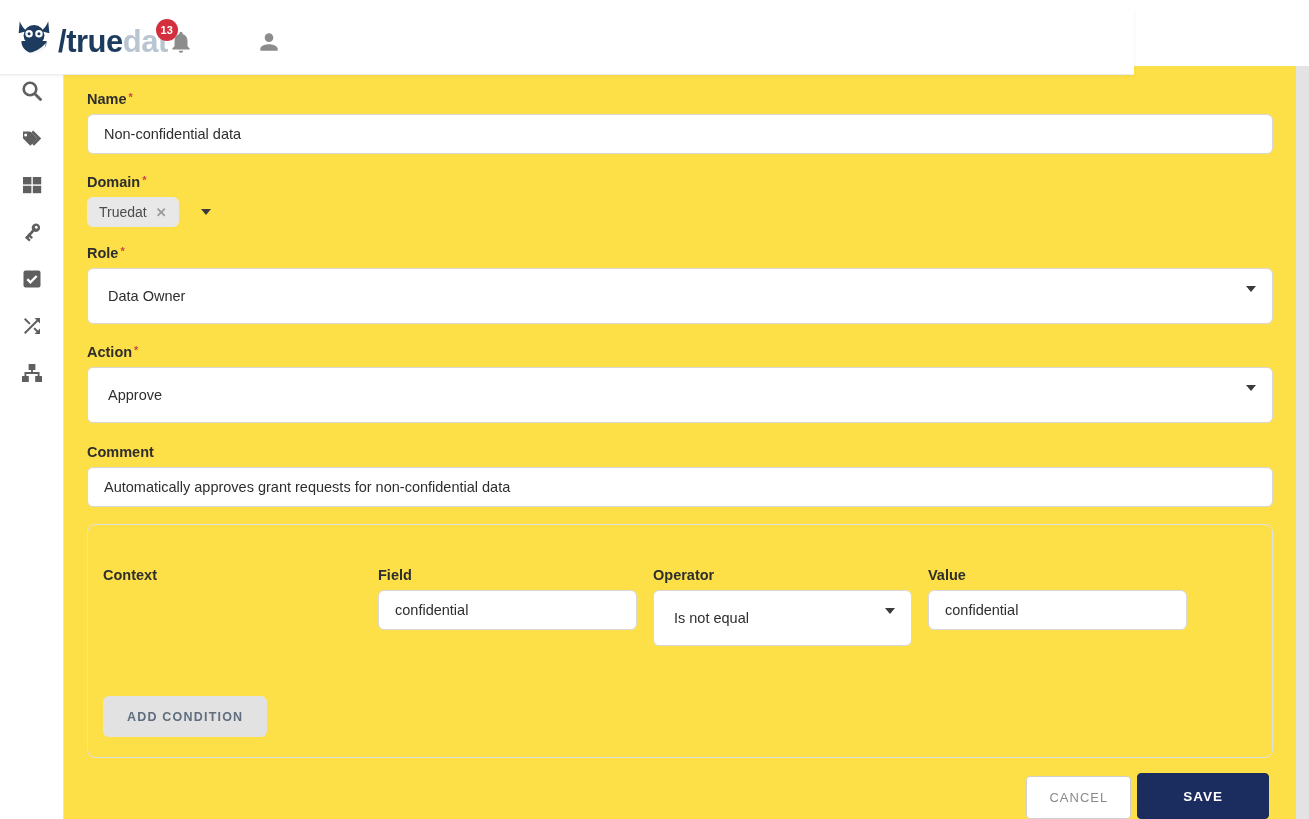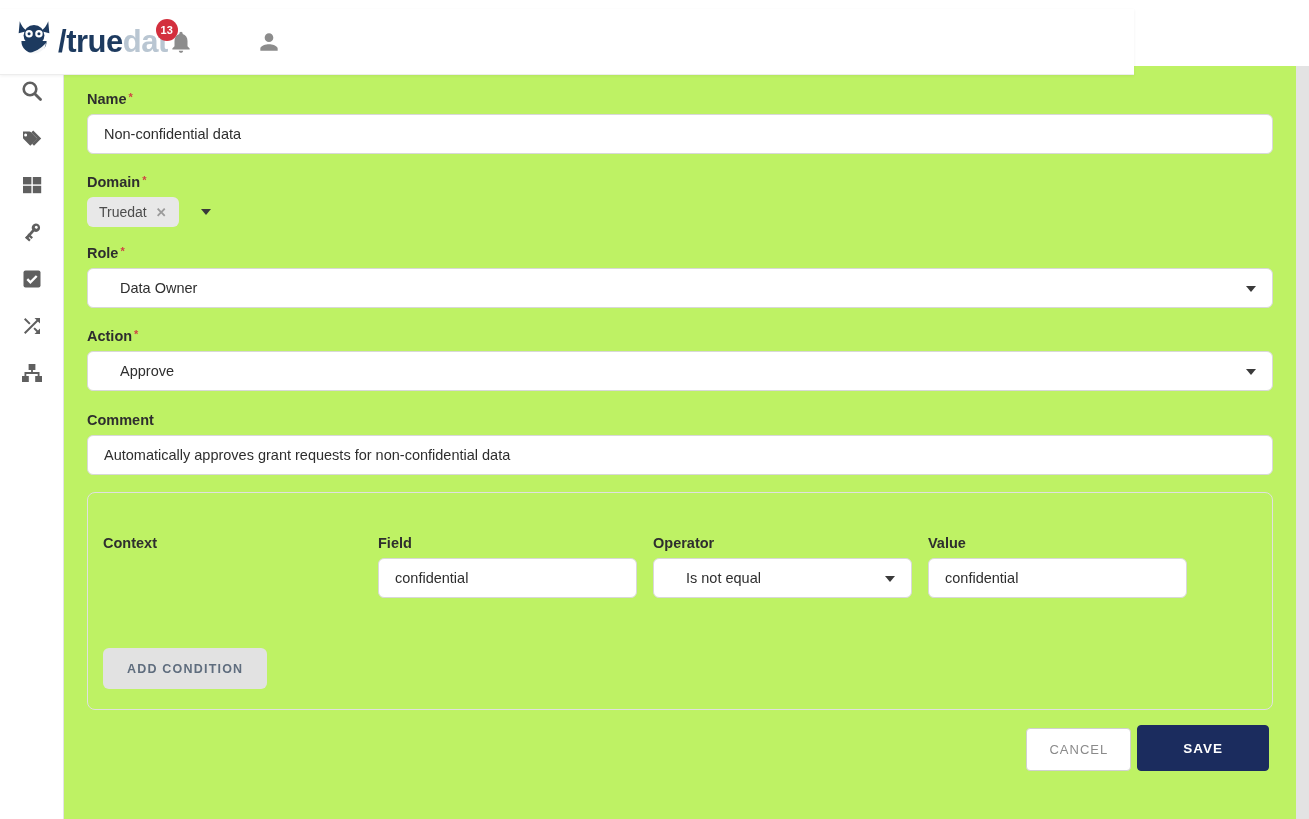--- a/index.html
+++ b/index.html
@@ -25,43 +25,43 @@
   nav.sidebar { position:absolute; top:66px; left:0; width:64px; height:753px; background:#fff;
                 border-right:1px solid #e3e3e3; display:flex; flex-direction:column; align-items:center;
                 padding-top:13px; }
   .side-item { width:40px; height:24px; margin-bottom:23px; display:flex; align-items:center;
                justify-content:center; cursor:pointer; }
 
   
   .scrollbar { position:absolute; top:66px; right:0; width:13px; height:753px; background:#e3e3e3; }
 
   
-  main { position:absolute; top:66px; left:64px; width:1232px; height:753px; background:#bef264;
+  main { position:absolute; top:66px; left:64px; width:1232px; height:753px; background:#fde047;
          padding:25px 23px 0 23px; }
   .field-label { display:block; font-size:14.5px; font-weight:bold; color:#2e2e2e; margin-bottom:7px; }
   .req { color:#cf4444; font-size:11px; vertical-align:top; margin-left:2px; font-weight:bold; }
   .text-input { display:block; width:100%; height:40px; border:1px solid #d8d8d8; border-radius:6px;
                 padding:0 16px; font-size:14.5px; color:#2e2e2e; background:#fff; outline:none;
                 font-family:"Liberation Sans", sans-serif; }
   .group { margin-bottom:20px; }
   .group-role { margin-top:18px; }
   .group-domain { margin-top:20px; margin-bottom:0; }
   .group-action { margin-top:20px; }
   .group-comment { margin-top:21px; margin-bottom:0; }
 
   .chip-row { display:flex; align-items:center; height:30px; }
   .chip { display:inline-flex; align-items:center; gap:9px; background:#e8e8e8; border-radius:6px;
           height:30px; padding:0 12px; font-size:14px; color:#4c4c4c; }
   .chip-x { color:#9b9b9b; font-size:13px; font-weight:bold; cursor:pointer; line-height:1; }
   .caret { width:0; height:0; border-left:5px solid transparent; border-right:5px solid transparent;
            border-top:6px solid #3a3a3a; }
   .domain-caret { margin-left:22px; cursor:pointer; }
 
-  .select { position:relative; display:flex; align-items:center; width:100%; height:40px;
-            border:1px solid #d8d8d8; border-radius:6px; padding:0 36px 0 32px; font-size:14.5px;
+  .select { position:relative; display:flex; align-items:center; width:100%; height:56px;
+            border:1px solid #d8d8d8; border-radius:6px; padding:0 36px 0 20px; font-size:14.5px;
             color:#2e2e2e; background:#fff; cursor:pointer; }
   .select .caret { position:absolute; right:16px; top:17px; }
 
   
   .panel { margin-top:17px; border:1px solid #e0e0e0; border-radius:8px; padding:20px 15px; }
   .panel-title { font-size:15px; font-weight:bold; color:#2e2e2e; }
   .cond-row { display:flex; gap:16px; margin-top:22px; }
   .cond-col { width:259px; }
   .cond-col .field-label { font-size:14.5px; }
   .add-btn { margin-top:50px; height:41px; padding:0 24px; background:#e2e2e2; border:none;

